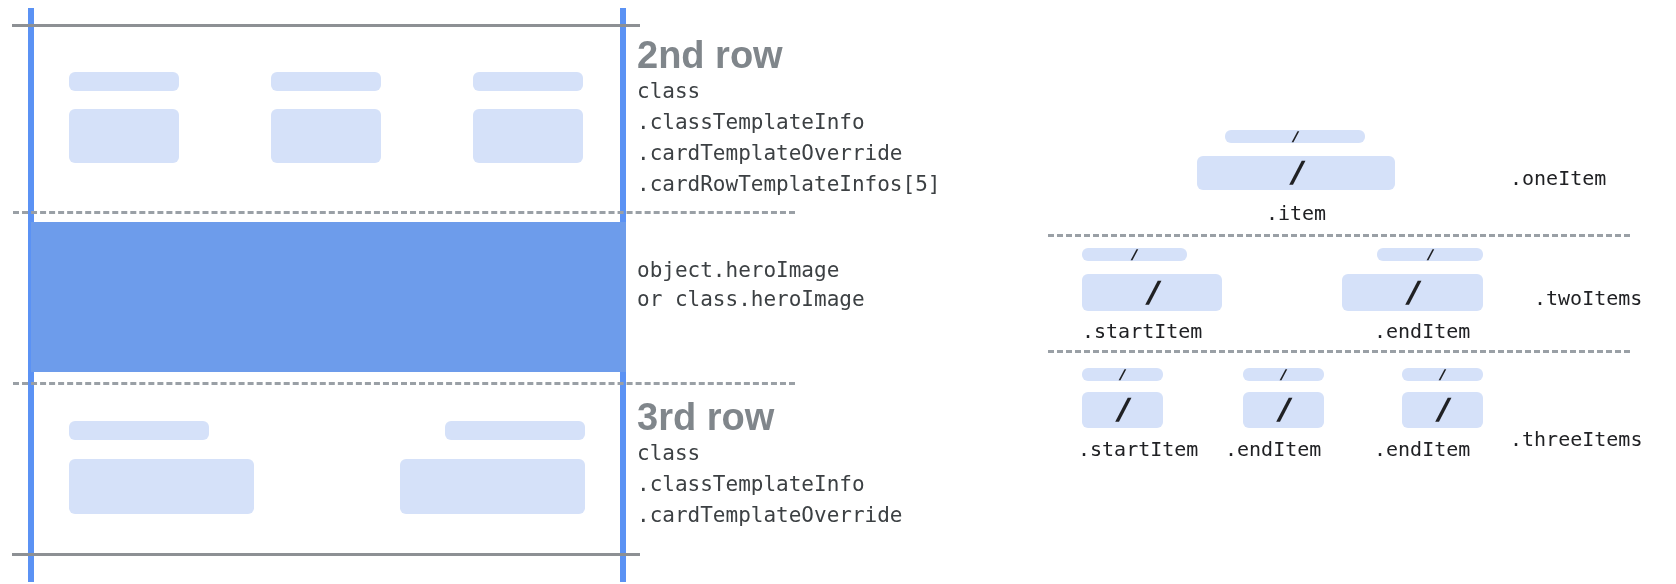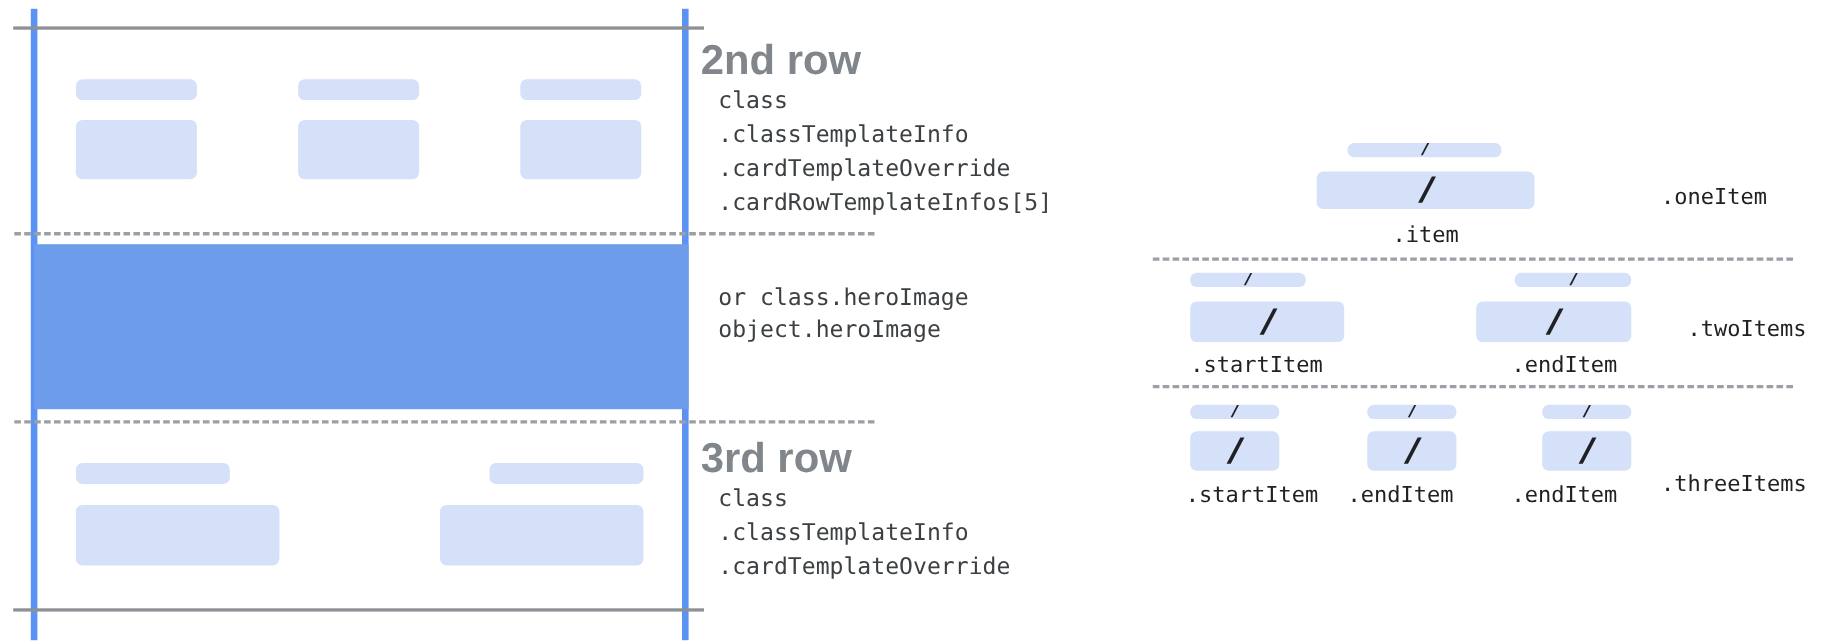--- a/index.html
+++ b/index.html
@@ -32,21 +32,21 @@
   .r3l { top:421px; height:19px; }
   .r3v { top:459px; height:55px; }
   .r3l.a { left:69px;  width:140px; } .r3v.a { left:69px;  width:185px; }
   .r3l.b { left:445px; width:140px; } .r3v.b { left:400px; width:185px; }
   
   .heading { position:absolute; left:637px; font-family:"Liberation Sans",sans-serif;
              font-weight:bold; font-size:38px; color:#80868b; white-space:nowrap; }
   .h2 { top:34px; } .h3 { top:396px; }
   .code { position:absolute; left:637px; font-size:21px; line-height:31px;
           color:#3c4043; white-space:nowrap; }
-  .code div { height:31px;margin-left:16px; }
+  .code div { height:31px; }
   .cb2 { top:76px; } .cbh { top:256px; line-height:29px; } .cbh div { height:29px; }
   .cb3 { top:438px; }
   
   .slash { font-family:"Liberation Sans",sans-serif; font-style:italic; font-weight:bold;
            color:#202124; transform:skewX(-8deg); }
   .s-sm { font-size:15px; line-height:1; }
   .s-lg { font-size:32px; line-height:1; }
   
   .one-sm { left:1225px; top:130px; width:140px; height:13px; }
   .one-lg { left:1197px; top:156px; width:198px; height:34px; }
@@ -99,22 +99,22 @@
 
   <div class="heading h2">2nd row</div>
   <div class="code cb2">
     <div>class</div>
     <div>.classTemplateInfo</div>
     <div>.cardTemplateOverride</div>
     <div>.cardRowTemplateInfos[5]</div>
   </div>
 
   <div class="code cbh">
+    <div>object.heroImage</div>
     <div>or class.heroImage</div>
-    <div>object.heroImage</div>
   </div>
 
   <div class="heading h3">3rd row</div>
   <div class="code cb3">
     <div>class</div>
     <div>.classTemplateInfo</div>
     <div>.cardTemplateOverride</div>
   </div>
 
   <div class="dash r1"></div>

